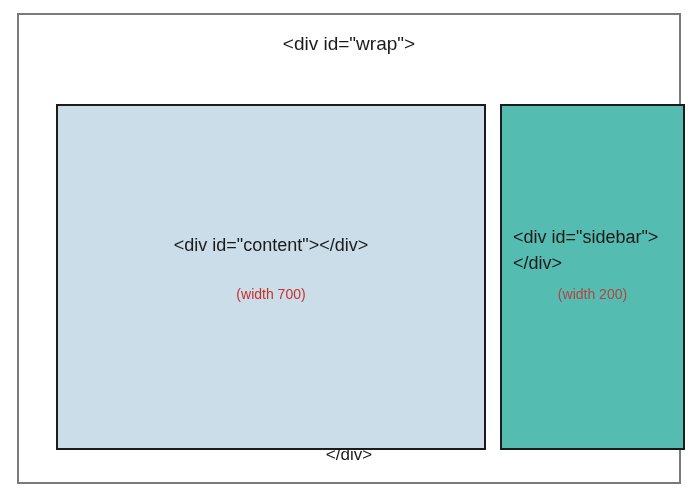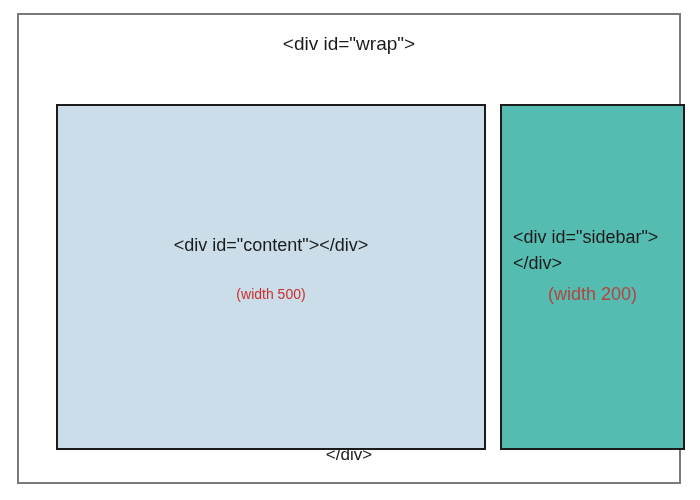--- a/index.html
+++ b/index.html
@@ -132,39 +132,39 @@
     display: block;
     white-space: nowrap;
   }
 
   .sidebar-width {
     position: absolute;
     left: 0;
     top: 179px;
     width: 100%;
     text-align: center;
-    font-size: 18px;
+    font-size: 14px;
     line-height: 18px;
     color: #b5433f;
     white-space: nowrap;
   }
 </style>
 </head>
 <body>
 
 <div id="canvas">
 
   <div class="wrap-box">
 
     <div class="wrap-title">&lt;div id="wrap"&gt;</div>
 
 
     <div class="content-box">
       <div class="content-label">&lt;div id="content"&gt;&lt;/div&gt;</div>
-      <div class="content-width">(width 500)</div>
+      <div class="content-width">(width 700)</div>
     </div>
 
     <div class="sidebar-box">
       <div class="sidebar-label">
         <span class="ln">&lt;div id="sidebar"&gt;</span>
         <span class="ln">&lt;/div&gt;</span>
       </div>
       <div class="sidebar-width">(width 200)</div>
     </div>
 

